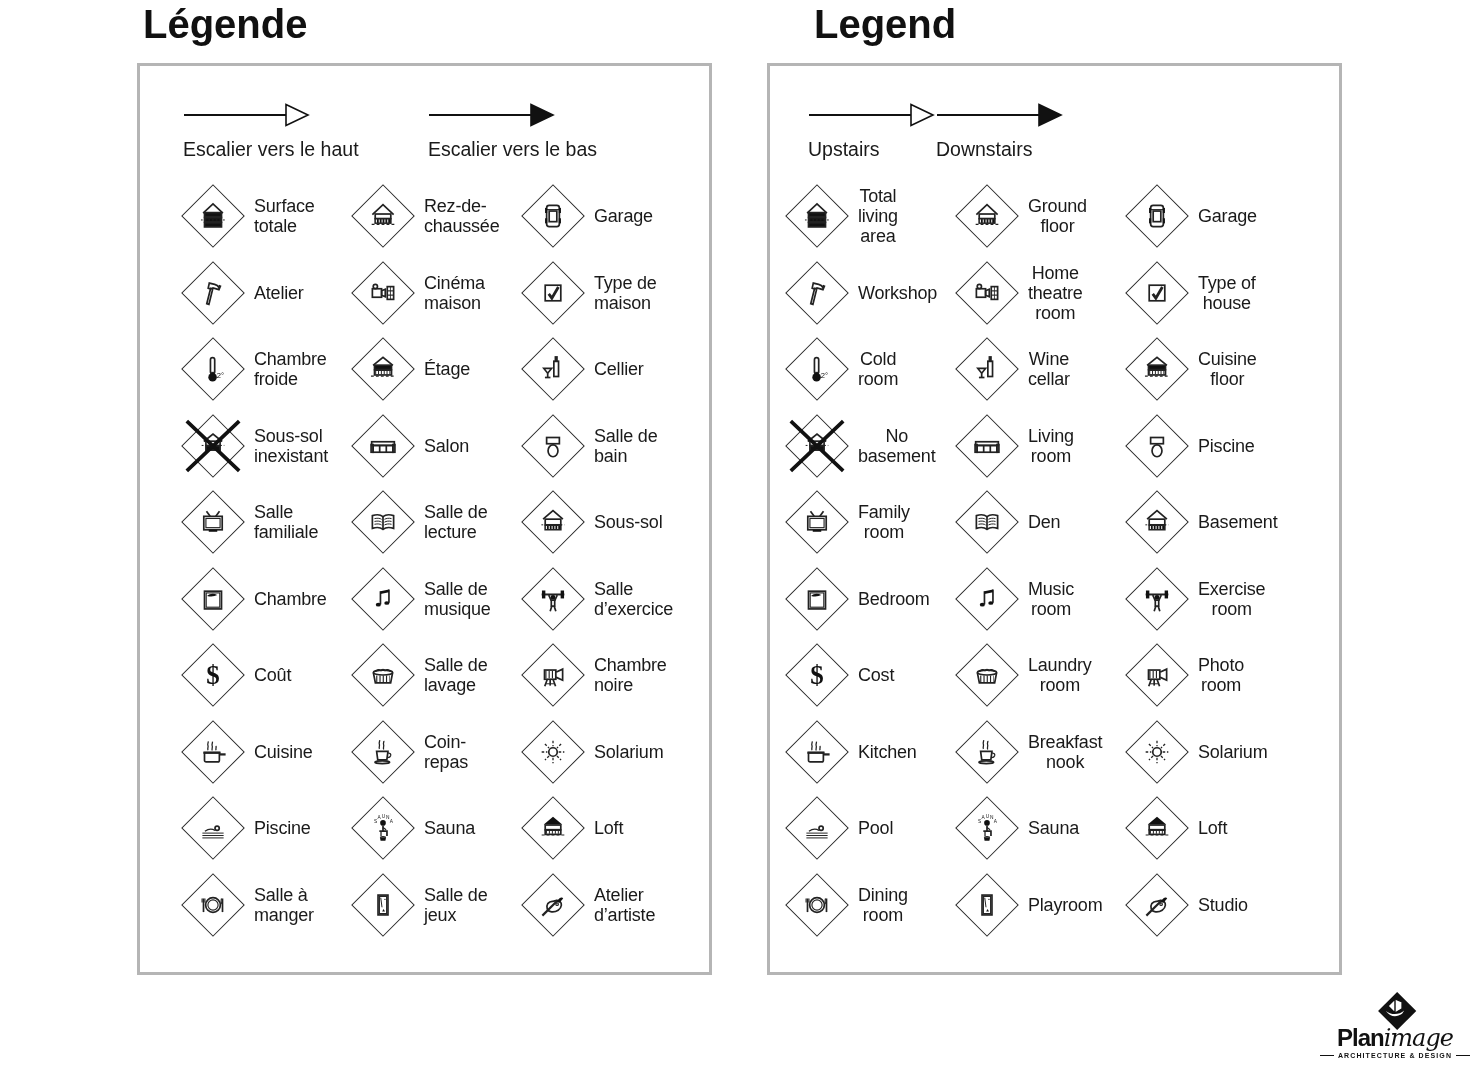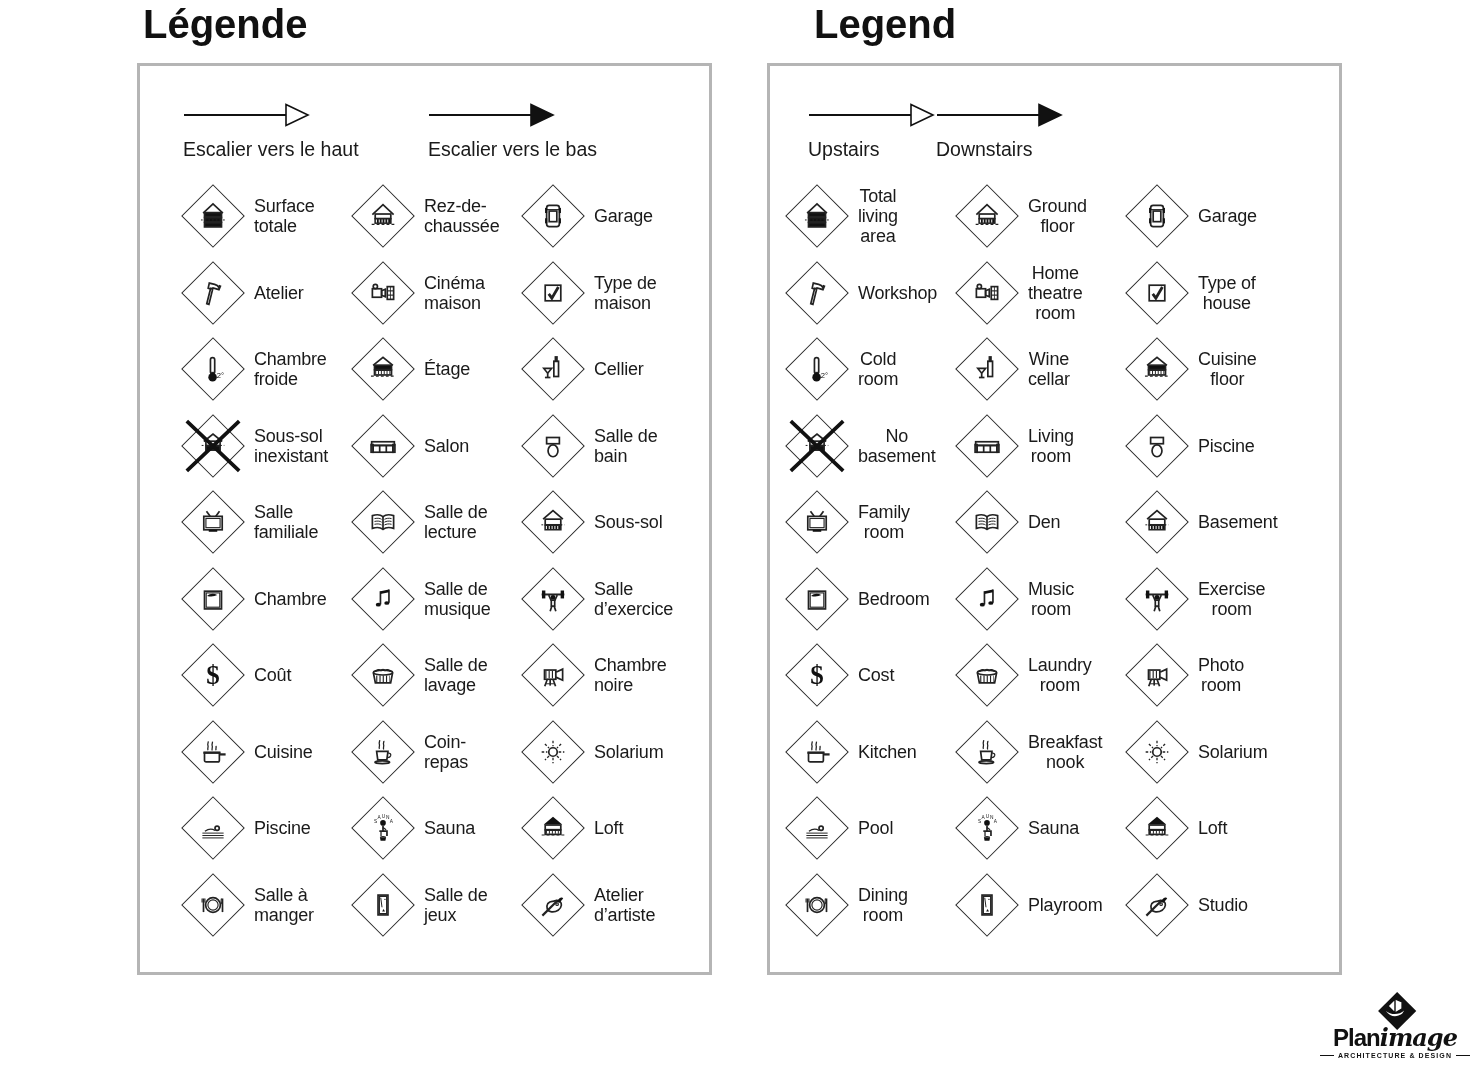--- a/index.html
+++ b/index.html
@@ -39,21 +39,21 @@
   
   .logo{position:absolute;right:8px;top:986px;width:150px;text-align:center;}
   .logo .mark{position:relative;height:44px;}
   .logo .mark .blackdiamond{
     position:absolute;left:50%;top:56%;width:27px;height:27px;
     transform:translate(-42%,-50%) rotate(45deg);background:#111;
   }
   .logo .mark svg{position:absolute;left:50%;top:46%;transform:translate(-50%,-50%);overflow:visible;}
   .logo .brand{font-size:24px;line-height:1;margin-top:-4px;color:#111;}
   .logo .brand .b1{font-weight:bold;letter-spacing:-1px;}
-  .logo .brand .b2{font-family:"DejaVu Serif", serif;font-style:italic;font-weight:bold;letter-spacing:-1px;}
+  .logo .brand .b2{font-family:"DejaVu Serif", serif;font-style:italic;font-weight:normal;letter-spacing:-1px;}
   .logo .subtitle{
     display:flex;align-items:center;gap:4px;margin-top:2px;
     font-size:7px;letter-spacing:1.1px;color:#111;font-weight:bold;
   }
   .logo .subtitle::before,.logo .subtitle::after{
     content:"";flex:1;border-top:1px solid #111;
   }
 </style>
 </head>
 <body>

